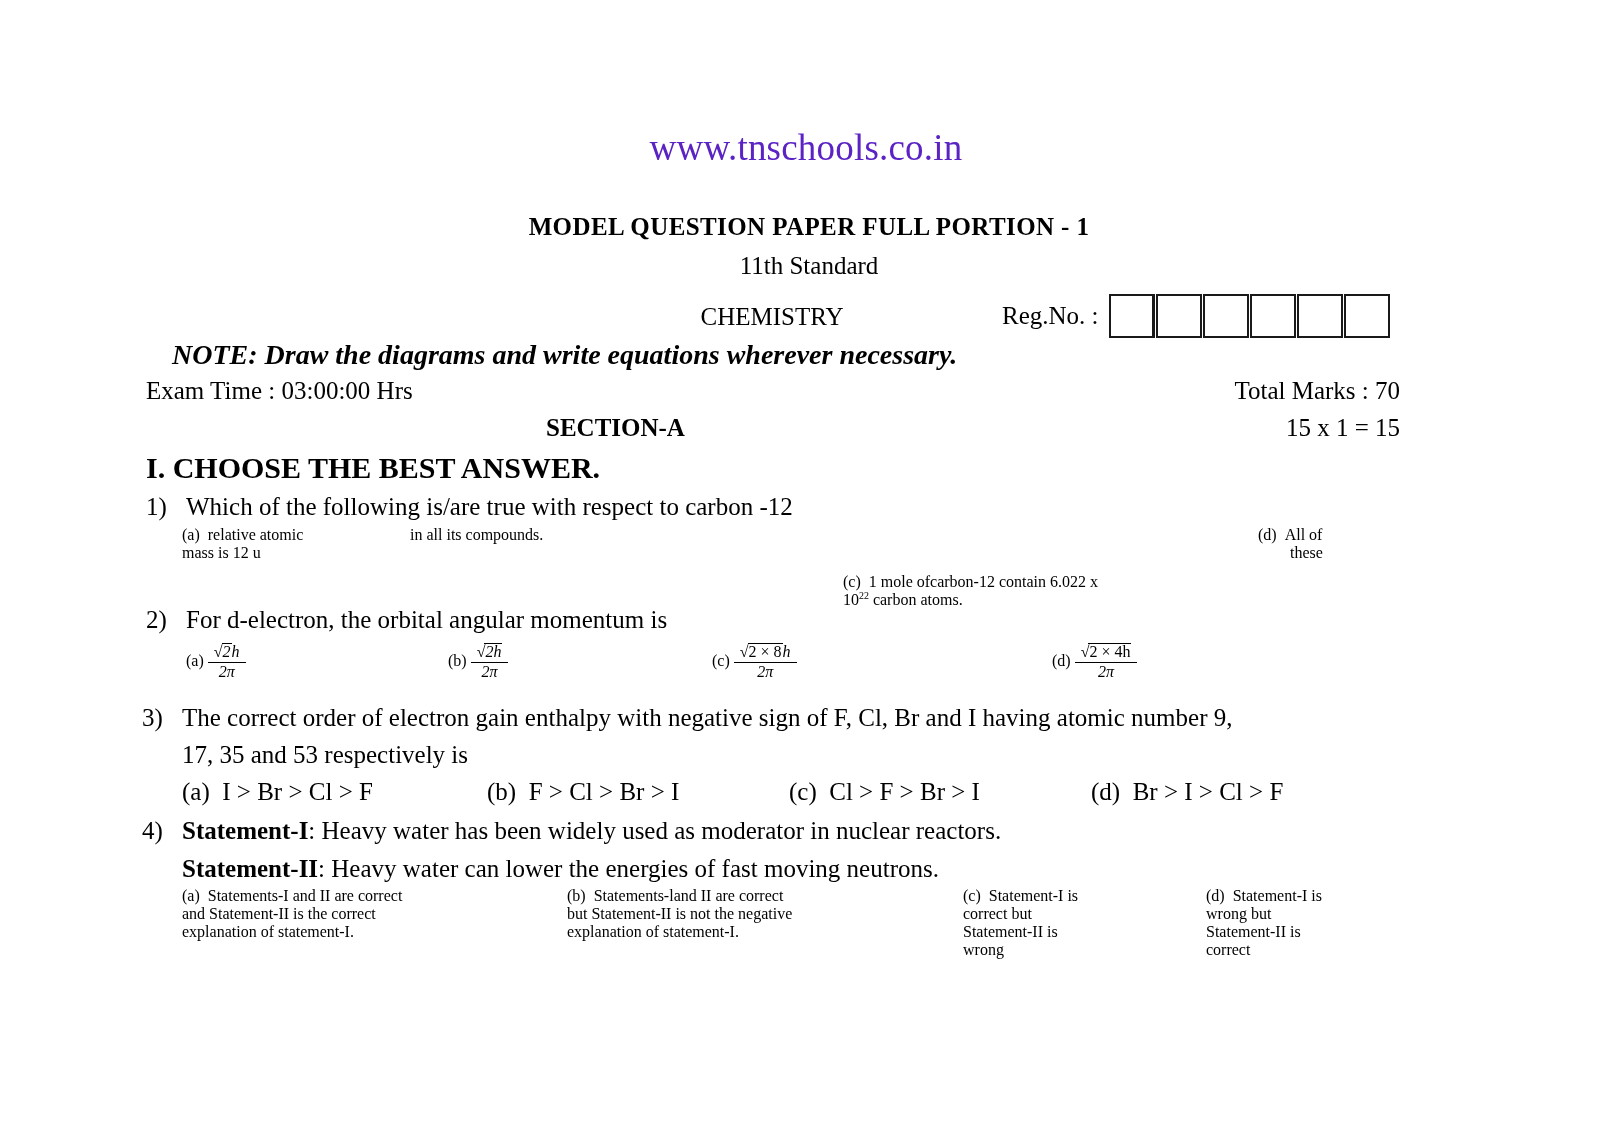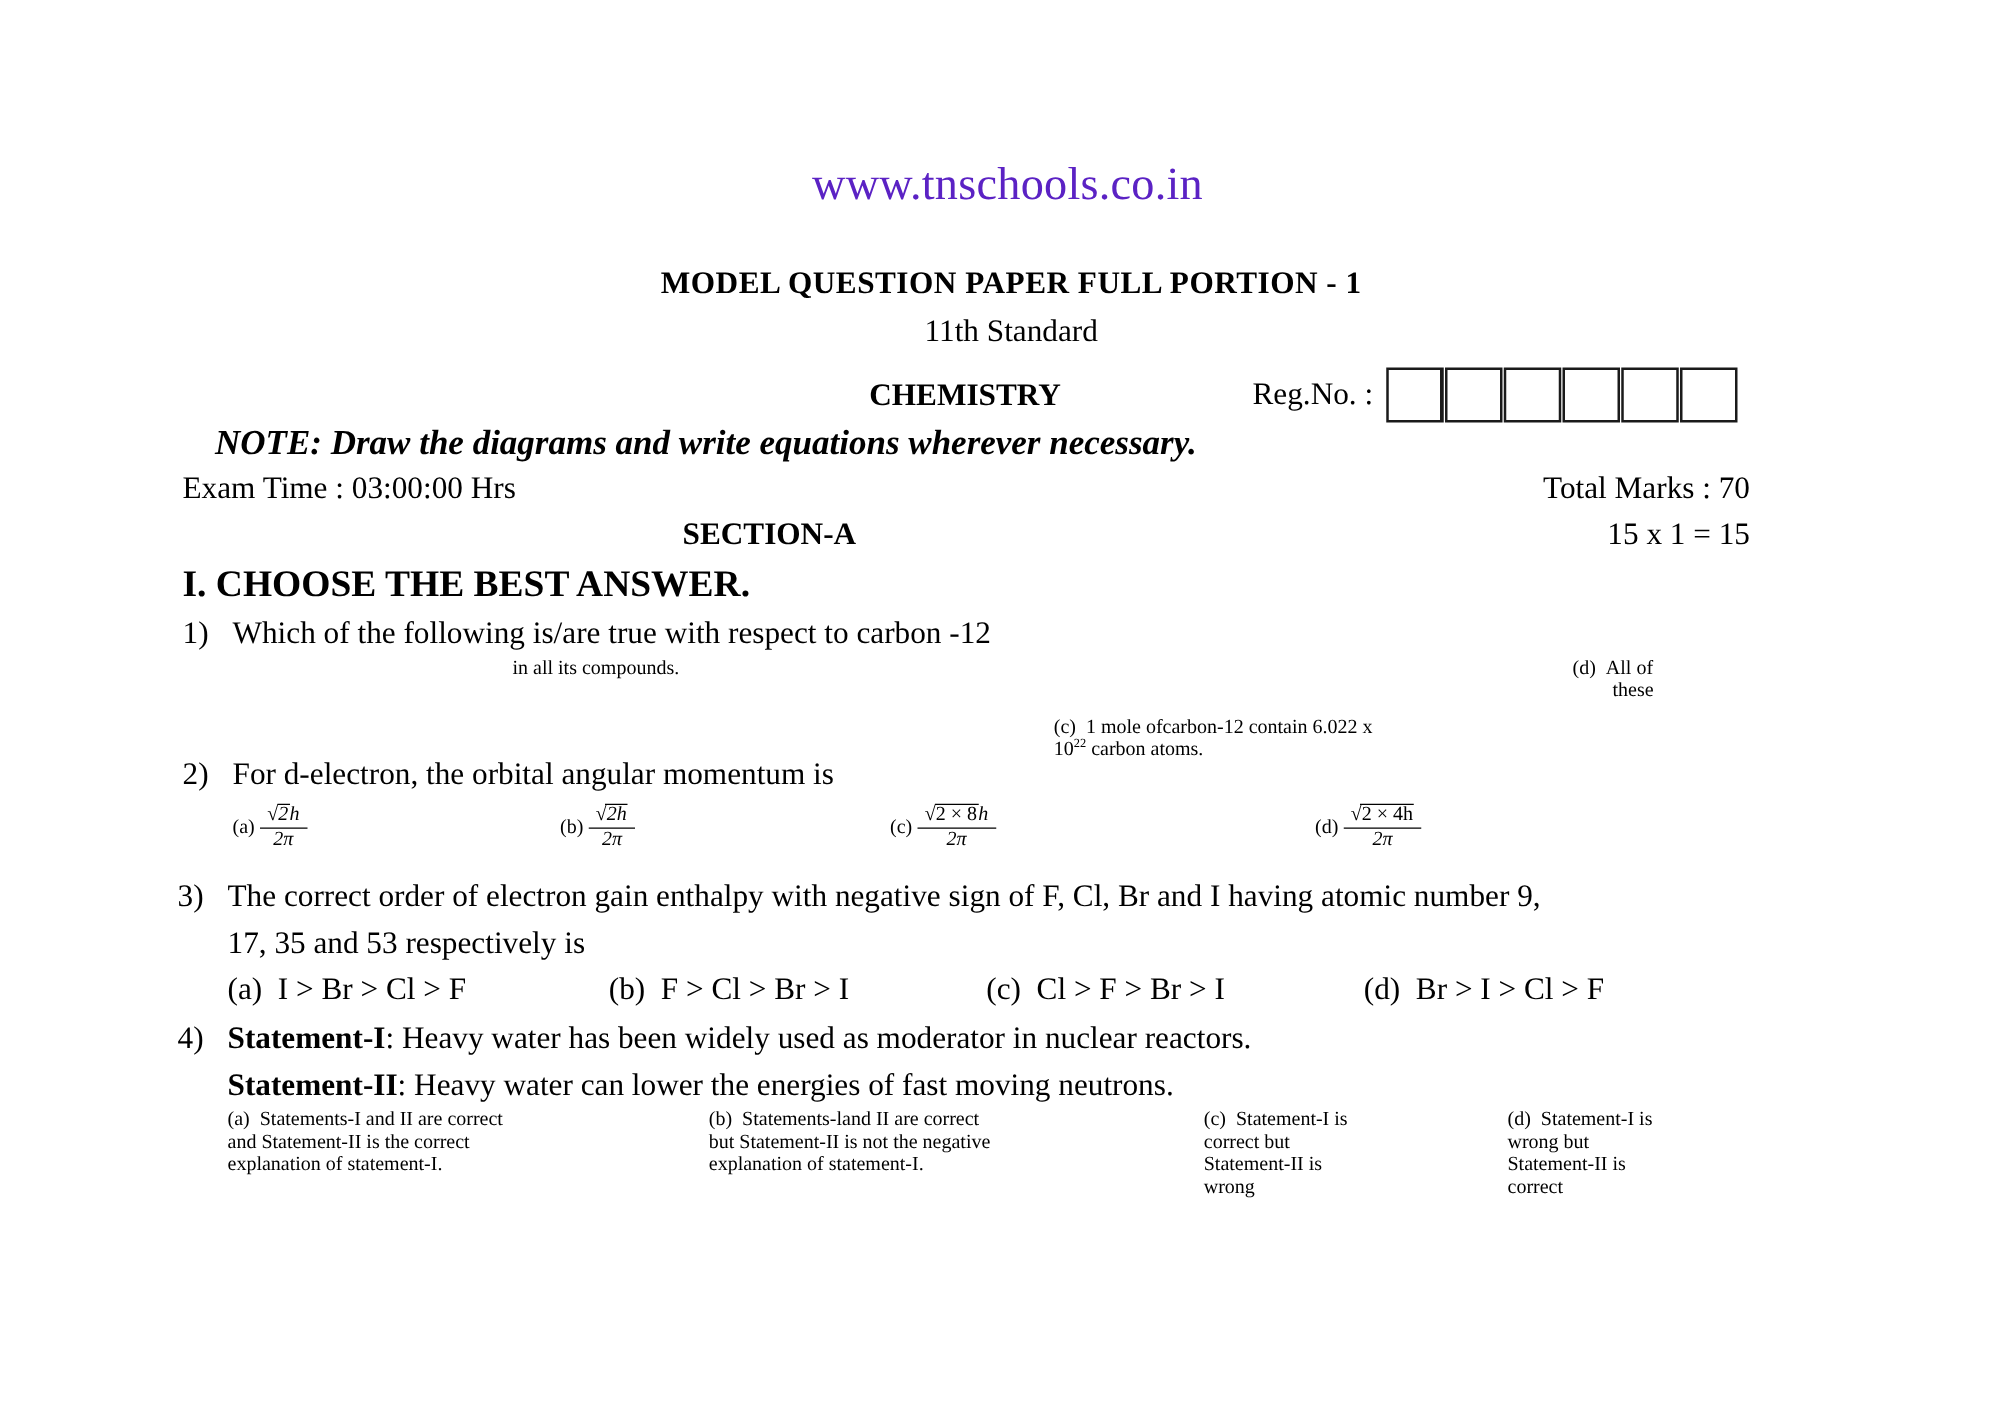--- a/index.html
+++ b/index.html
@@ -59,21 +59,20 @@
     text-align: center;
     font-size: 25px;
   }
   .subject-line {
     position: absolute;
     left: 392px;
     top: 303px;
     width: 760px;
     text-align: center;
     font-size: 25px;
-    font-weight: bold;
   }
 
   
   .regno-wrap {
     position: absolute;
     left: 1002px;
     top: 294px;
     display: flex;
     align-items: center;
   }
@@ -231,20 +230,24 @@
 
   <div class="exam-time">Exam Time : 03:00:00 Hrs</div>
   <div class="total-marks">Total Marks : 70</div>
   <div class="section-a">SECTION-A</div>
   <div class="marks-split">15 x 1 = 15</div>
   <div class="instruction">I. CHOOSE THE BEST ANSWER.</div>
 
   <div class="q-num" style="left:146px; top:488px;">1)</div>
   <div class="qtext" style="left:186px; top:488px;">Which of the following is/are true with respect to carbon -12</div>
 
+  <div class="opt-row" style="left:182px; top:526px; width:230px;">
+    <div class="opt-line"><span>(a)</span>&nbsp;&nbsp;<span>relative atomic</span></div>
+    <div class="opt-line" style="margin-top:0px;"><span>mass is 12 u</span></div>
+  </div>
 
   <div class="opt-row" style="left:410px; top:526px; width:450px;">
     <div class="opt-line"><span>in all its compounds.</span></div>
   </div>
 
   <div class="opt-row" style="left:843px; top:526px; width:420px;margin-top:47px;">
     <div class="opt-line"><span>(c)</span>&nbsp;&nbsp;<span>1 mole ofcarbon-12 contain 6.022 x</span></div>
     <div class="opt-line"><span>10</span><sup class="sup">22</sup><span> carbon atoms.</span></div>
   </div>
 

